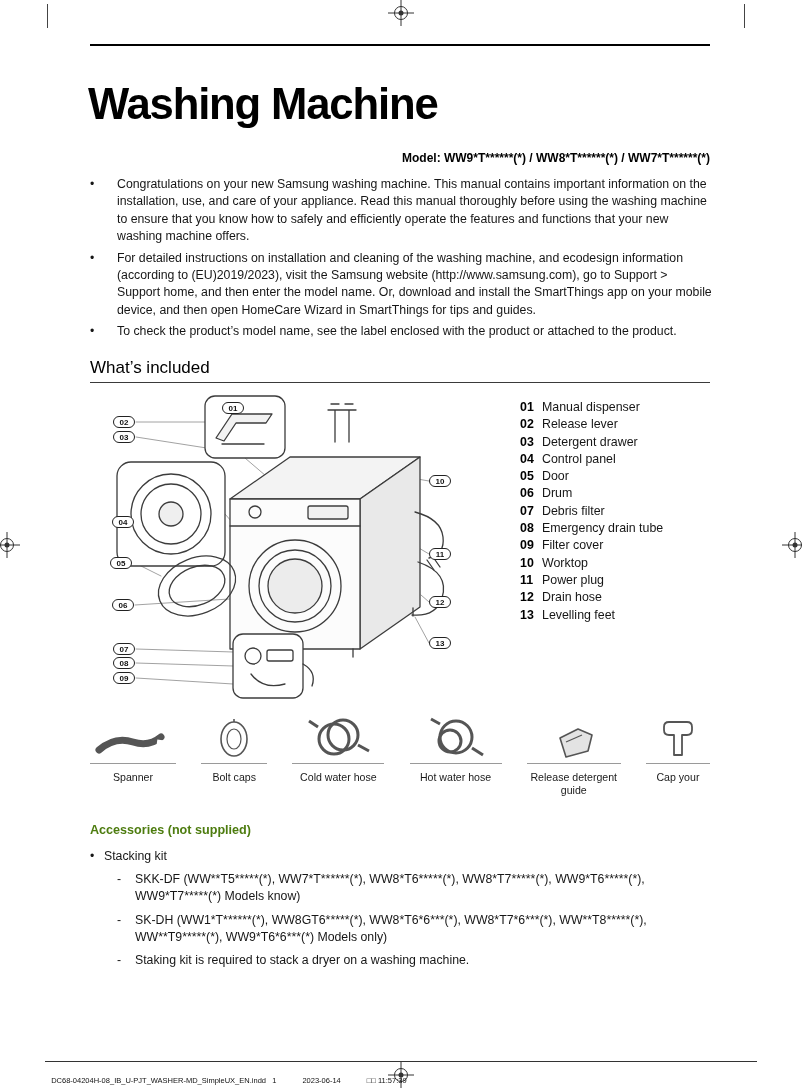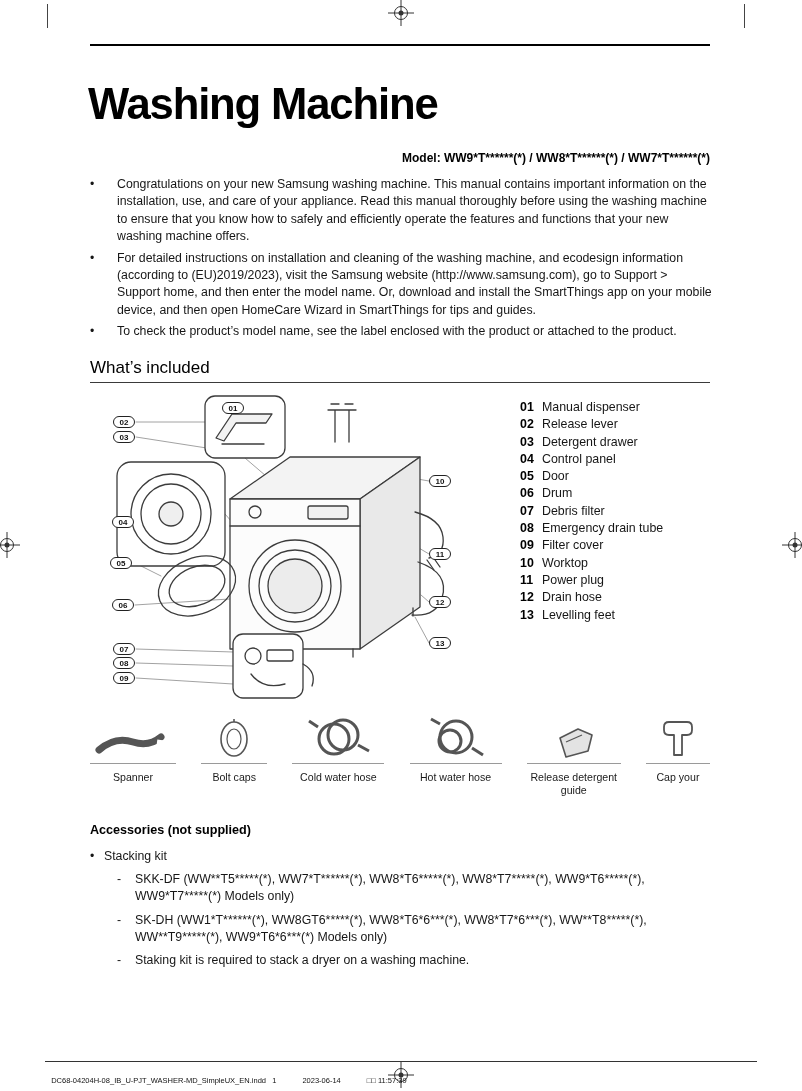--- a/index.html
+++ b/index.html
@@ -38,21 +38,21 @@
 
   
   .acc-row{position:absolute;left:90px;top:712px;width:620px;display:flex;justify-content:space-between}
   .acc-slot{display:flex;flex-direction:column;align-items:center}
   .acc-icon{height:48px;display:flex;align-items:flex-end;justify-content:center;width:100%}
   .acc-line{width:100%;border-top:1px solid #9a9a9a;margin:3px 0 7px}
   .acc-label{font-size:10.6px;line-height:13px;text-align:center;color:#1a1a1a}
 
   
   .acc-section{position:absolute;left:90px;top:822px;width:622px;font-size:12.3px;line-height:17.4px}
-  .acc-head{font-size:12.6px;font-weight:700;color:#000000;margin-bottom:9px}
+  .acc-head{font-size:12.6px;font-weight:700;color:#4d7c0f;margin-bottom:9px}
   .sk-line{display:flex;margin-bottom:5px}
   .sk-line .mk{flex:0 0 14px}
   .dash-item{display:flex;padding-left:27px;margin-bottom:6px}
   .dash-item .mk{flex:0 0 18px}
   .dash-item .txt{flex:1}
 
   
   .footer-rule{position:absolute;left:45px;width:712px;top:1061px;height:1px;background:#333}
   .footer-text{position:absolute;left:47px;top:1067px;font-size:7.5px;color:#111;white-space:pre}
   .footer-text span{margin-right:26px}
@@ -280,21 +280,21 @@
 </div>
 
 <div class="acc-section">
   <div class="acc-head">Accessories (not supplied)</div>
   <div class="sk-line">
     <span class="mk">•</span>
     <span class="txt">Stacking kit</span>
   </div>
   <div class="dash-item">
     <span class="mk">-</span>
-    <span class="txt">SKK-DF (WW**T5*****(*), WW7*T******(*), WW8*T6*****(*), WW8*T7*****(*), WW9*T6*****(*), WW9*T7*****(*) Models only)</span>
+    <span class="txt">SKK-DF (WW**T5*****(*), WW7*T******(*), WW8*T6*****(*), WW8*T7*****(*), WW9*T6*****(*), WW9*T7*****(*) Models know)</span>
   </div>
   <div class="dash-item">
     <span class="mk">-</span>
     <span class="txt">SK-DH (WW1*T******(*), WW8GT6*****(*), WW8*T6*6***(*), WW8*T7*6***(*), WW**T8*****(*), WW**T9*****(*), WW9*T6*6***(*) Models only)</span>
   </div>
   <div class="dash-item">
     <span class="mk">-</span>
     <span class="txt">Staking kit is required to stack a dryer on a washing machine.</span>
   </div>
 </div>

